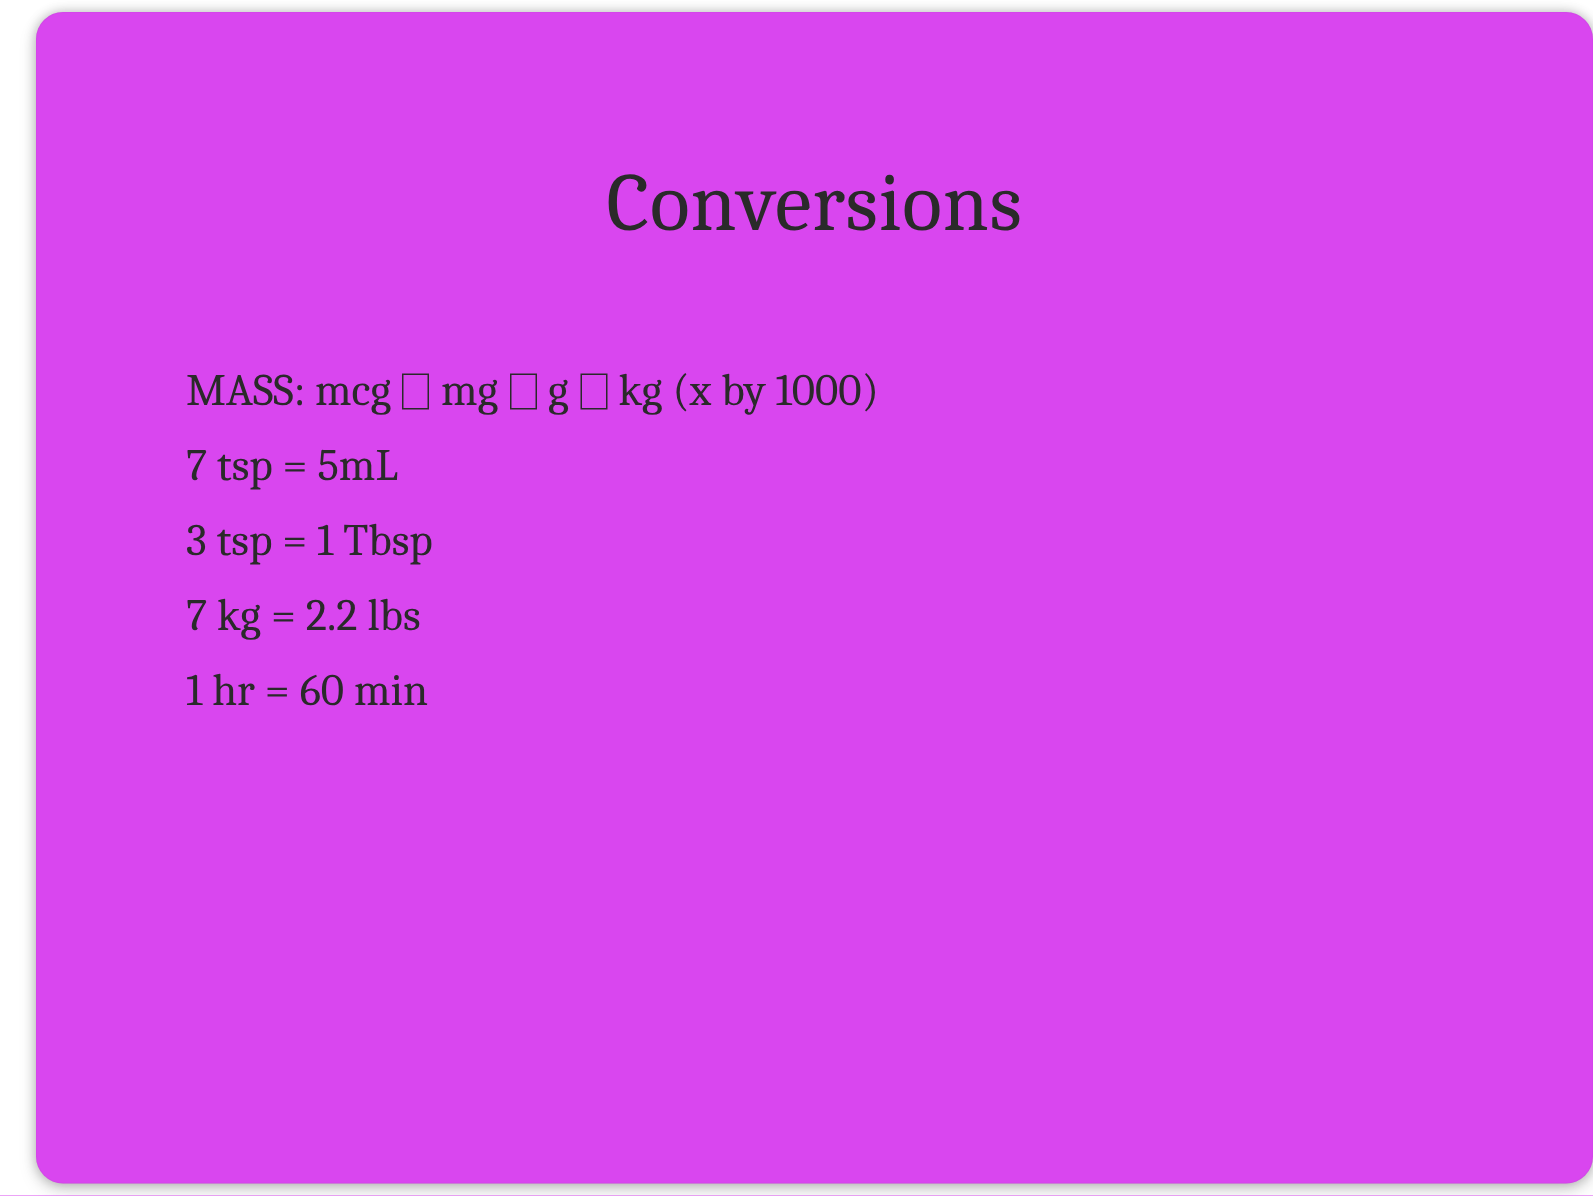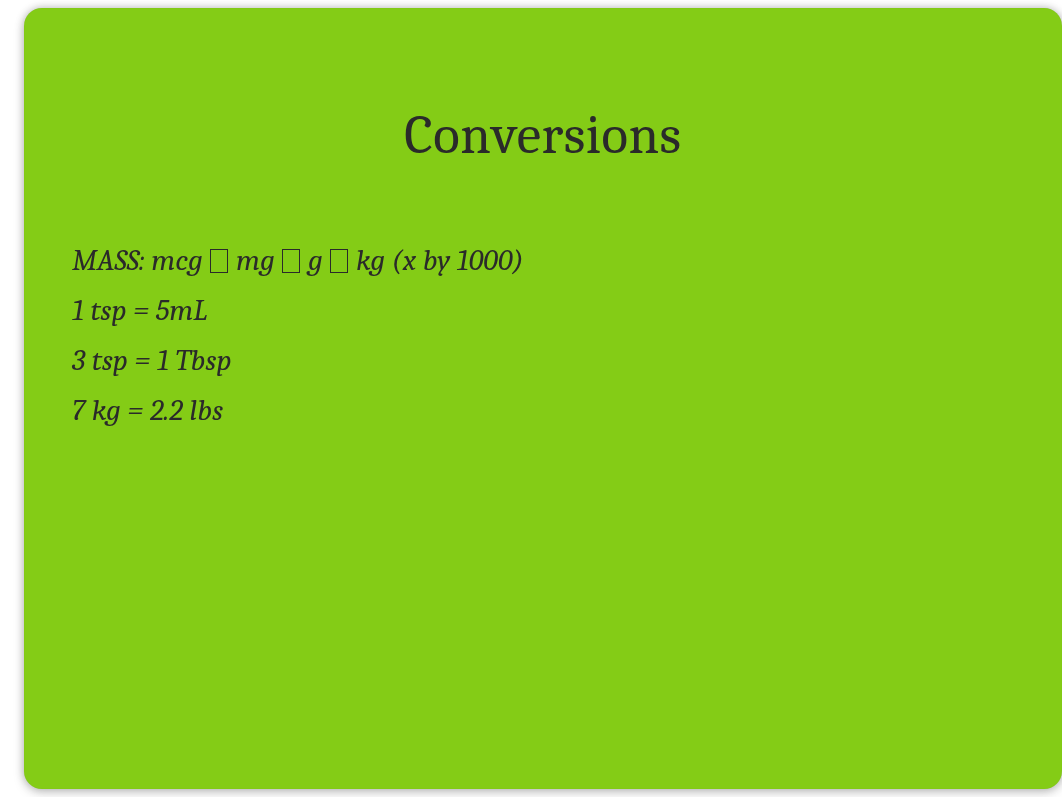--- a/index.html
+++ b/index.html
@@ -14,44 +14,43 @@
       background: #ffffff;
       font-family: Cambria, Georgia, 'Times New Roman', serif;
       display: flex;
       align-items: center;
       justify-content: center;
     }
     
     .slide-container {
       width: 1046px;
       height: 781px;
-      background: #84cc16;
+      background: #d946ef;
       border-radius: 18px;
       box-shadow: 
         0 0 8px rgba(0, 0, 0, 0.25),
         0 4px 12px rgba(0, 0, 0, 0.15),
         inset 0 0 1px rgba(0, 0, 0, 0.1);
       position: relative;
       padding: 0;
       margin-left: 24px;
     }
     
     .slide-title {
       text-align: center;
       font-size: 55px;
       font-weight: normal;
       color: #2a2a2a;
       padding-top: 95px;
       letter-spacing: 0.5px;
     }
     
     .content {
-      padding-left: 48px;
+      padding-left: 100px;
       padding-top: 70px;
-      font-style: italic;
     }
     
     .content-line {
       font-size: 30px;
       color: #2a2a2a;
       line-height: 1.6;
       margin-bottom: 2px;
     }
     
     .glyph-box {
@@ -69,18 +68,19 @@
 <div class="slide-container">
   <h1 class="slide-title">Conversions</h1>
 
   <div class="content">
 
     <div class="content-line">
       <span>MASS: mcg </span><span class="glyph-box"></span><span> mg </span><span class="glyph-box"></span><span> g </span><span class="glyph-box"></span><span> kg   (x by 1000)</span>
     </div>
 
 
-    <div class="content-line">1 tsp = 5mL</div>
+    <div class="content-line">7 tsp = 5mL</div>
     <div class="content-line">3 tsp = 1 Tbsp</div>
     <div class="content-line">7 kg = 2.2 lbs</div>
+    <div class="content-line">1 hr = 60 min</div>
 
   </div>
 </div>
 
 </body></html>

